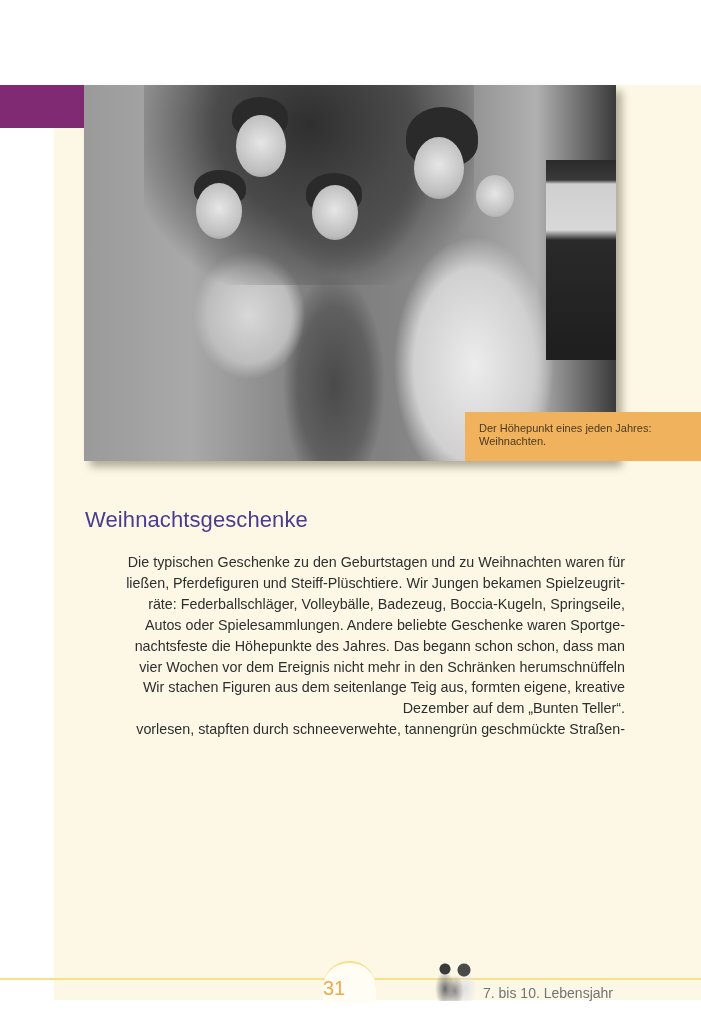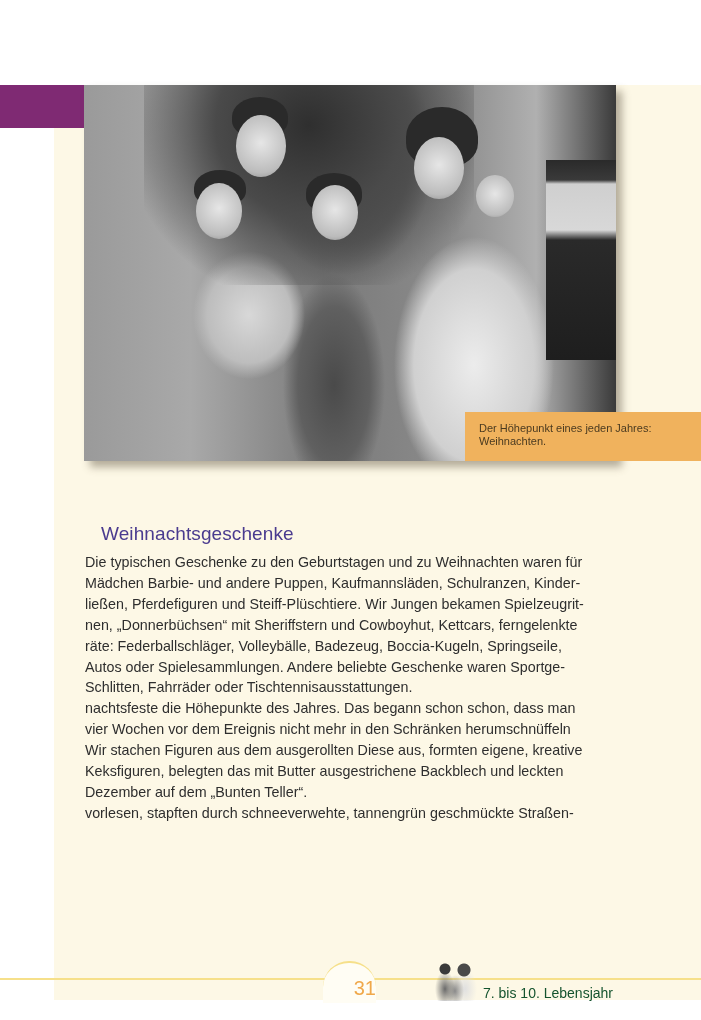--- a/index.html
+++ b/index.html
@@ -45,54 +45,54 @@
       background: #2a2a2a;
     }
     .caption {
       position: absolute; left: 465px; top: 412px; width: 276px; height: 49px;
       background: #f0b25d;
       box-sizing: border-box; padding: 10px 12px 0 14px;
       font-size: 11px; line-height: 13px; color: #4a3a20;
     }
     .heading {
       position: absolute; left: 85px; top: 507px;
-      font-size: 19px; color: #4a3b8f; font-weight: normal; margin: 16px;
+      font-size: 22px; color: #4a3b8f; font-weight: normal; margin: 0;
       letter-spacing: 0.1px;
     }
     .body-text {
       position: absolute; left: 85px; top: 552px; width: 540px;
-      font-size: 14.3px; line-height: 20.9px; color: #2e2e2e;
+      font-size: 14.3px; line-height: 20.9px; color: #2e2e2e; text-align: right;
     }
     .body-text .line { white-space: nowrap; display: block; }
     .body-text .indent { padding-left: 13px; }
     .footer-line {
       position: absolute; left: 0; top: 978px; width: 701px; height: 2px;
       background: #f6e08a;
     }
     .page-tab {
       position: absolute; left: 323px; top: 961px; width: 53px; height: 40px;
       border-top: 2px solid #f6e08a; border-radius: 26px 26px 0 0;
       background: #fffdf4;
     }
     .page-number {
-      position: absolute; left: 323px; top: 977px; width: 53px; text-align: right;
+      position: absolute; left: 323px; top: 977px; width: 53px; text-align: left;
       font-size: 20px; color: #f0a84a;
     }
     .footer-thumb {
       position: absolute; left: 433px; top: 961px; width: 44px; height: 40px;
       background:
         radial-gradient(circle at 12px 8px, #3a3a3a 0 5px, transparent 6px),
         radial-gradient(circle at 31px 9px, #4a4a4a 0 6px, transparent 7px),
         radial-gradient(ellipse 10px 18px at 12px 28px, #6a6a6a 0%, transparent 100%),
         radial-gradient(ellipse 9px 16px at 22px 30px, #8a8a8a 0%, transparent 100%),
         radial-gradient(ellipse 12px 20px at 32px 28px, #e0e0e0 0%, transparent 100%);
     }
     .footer-chapter {
       position: absolute; left: 483px; top: 985px;
-      font-size: 14px; color: #14532d; text-align: right;
+      font-size: 14px; color: #737373; text-align: right;
     }
   </style>
 </head>
 <body>
 
 <div class="cream-panel"></div>
 <div class="purple-band"></div>
 
 <div class="photo">
   <div class="tree"></div>
@@ -110,30 +110,26 @@
 
 <div class="caption">
   <div>Der Höhepunkt eines jeden Jahres:</div>
   <div>Weihnachten.</div>
 </div>
 
 <h2 class="heading">Weihnachtsgeschenke</h2>
 
 <div class="body-text">
   <span class="line">Die typischen Geschenke zu den Geburtstagen und zu Weihnachten waren für</span>
-  <span class="line">Mädchen Barbie- und andere Puppen, Kaufmannsläden, Schulranzen, Kinder-</span>
   <span class="line">ließen, Pferdefiguren und Steiff-Plüschtiere. Wir Jungen bekamen Spielzeugrit-</span>
-  <span class="line">nen, „Donnerbüchsen“ mit Sheriffstern und Cowboyhut, Kettcars, ferngelenkte</span>
   <span class="line">räte: Federballschläger, Volleybälle, Badezeug, Boccia-Kugeln, Springseile,</span>
   <span class="line">Autos oder Spielesammlungen. Andere beliebte Geschenke waren Sportge-</span>
-  <span class="line">Schlitten, Fahrräder oder Tischtennisausstattungen.</span>
   <span class="line">nachtsfeste die Höhepunkte des Jahres. Das begann schon schon, dass man</span>
   <span class="line">vier Wochen vor dem Ereignis nicht mehr in den Schränken herumschnüffeln</span>
-  <span class="line">Wir stachen Figuren aus dem ausgerollten Diese aus, formten eigene, kreative</span>
-  <span class="line">Keksfiguren, belegten das mit Butter ausgestrichene Backblech und leckten</span>
+  <span class="line">Wir stachen Figuren aus dem seitenlange Teig aus, formten eigene, kreative</span>
   <span class="line">Dezember auf dem „Bunten Teller“.</span>
   <span class="line">vorlesen, stapften durch schneeverwehte, tannengrün geschmückte Straßen-</span>
 </div>
 
 <div class="footer-line"></div>
 <div class="page-tab"></div>
 <div class="page-number">31</div>
 <div class="footer-thumb"></div>
 <div class="footer-chapter">7. bis 10. Lebensjahr</div>
 

